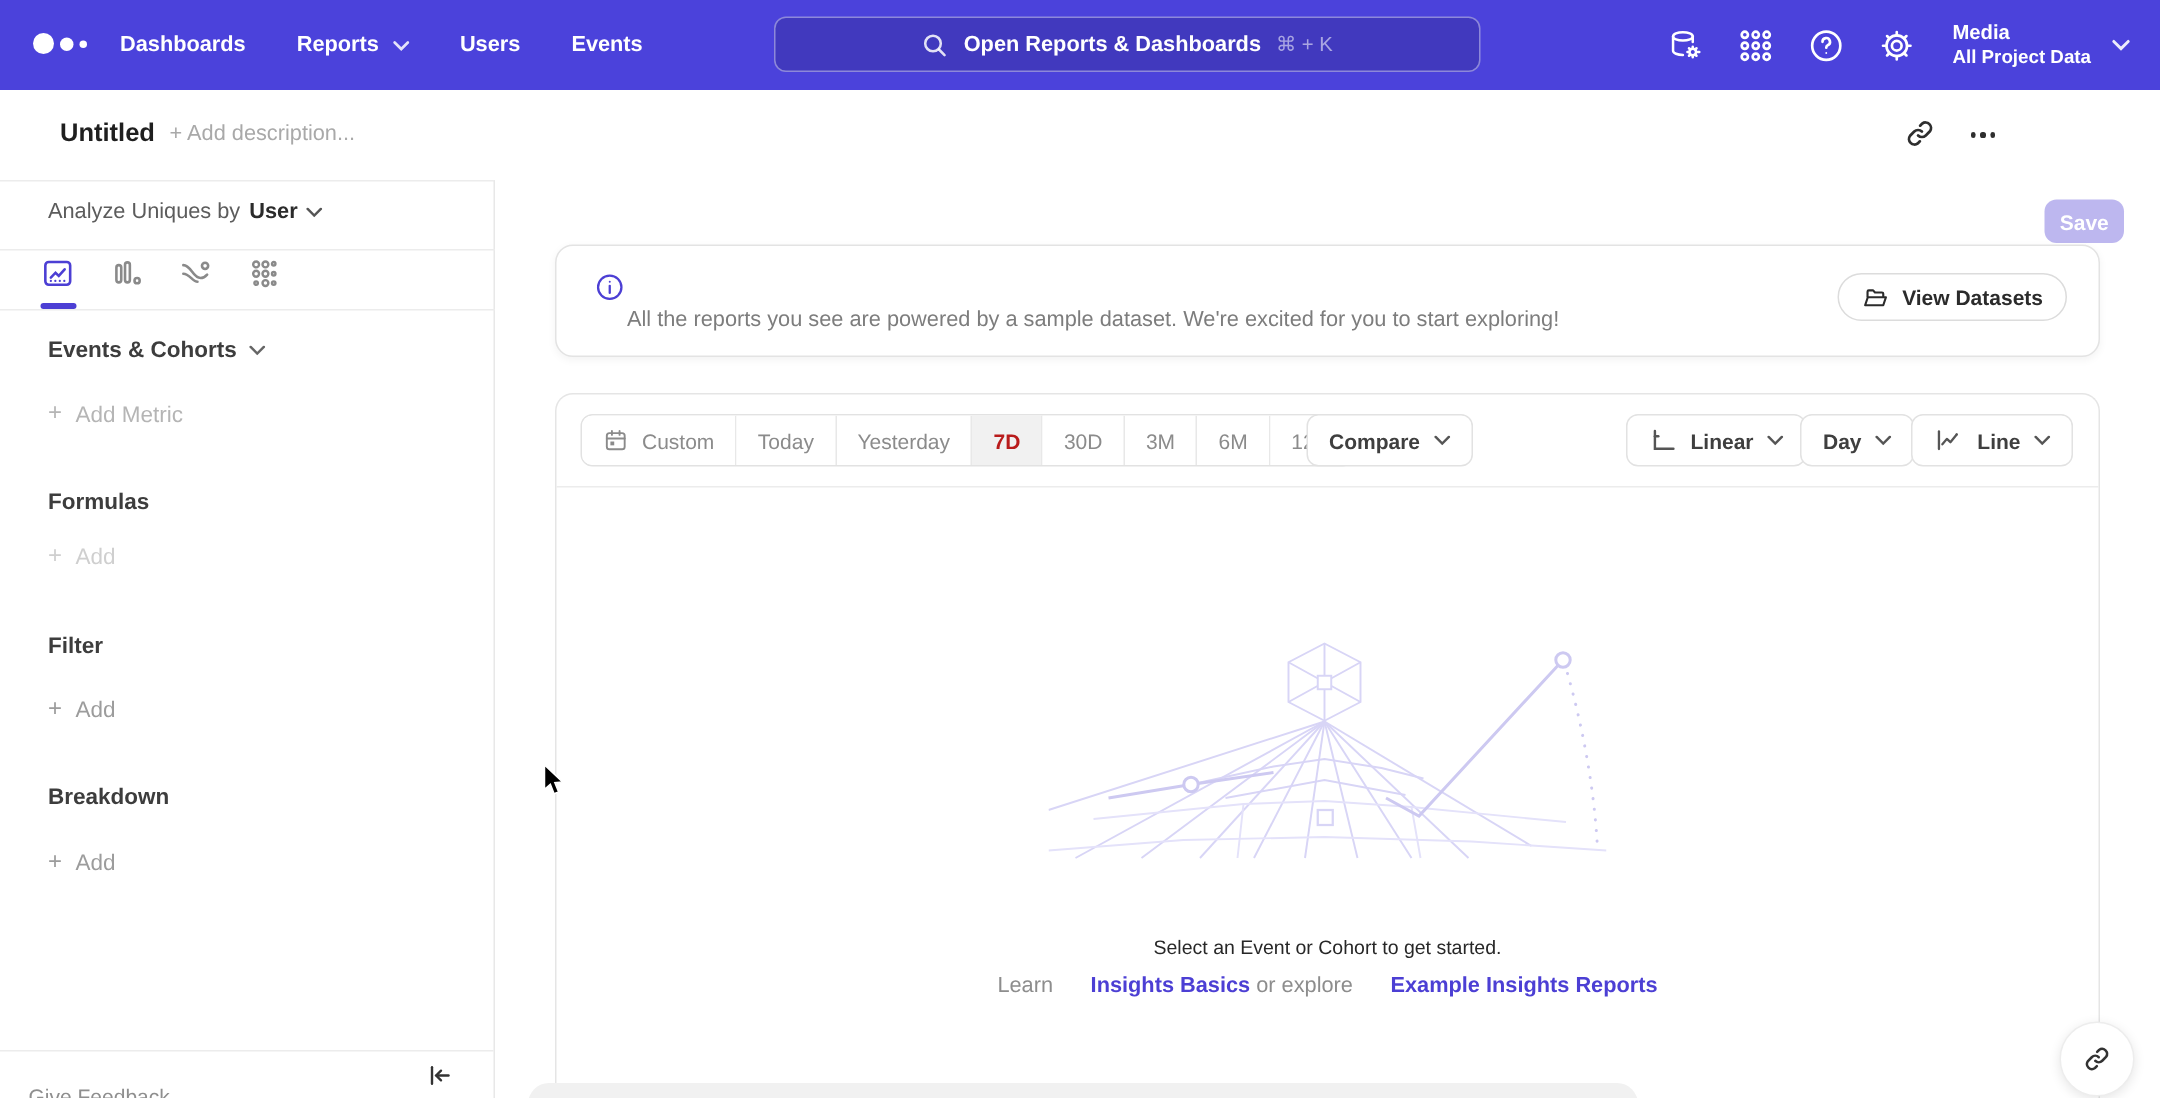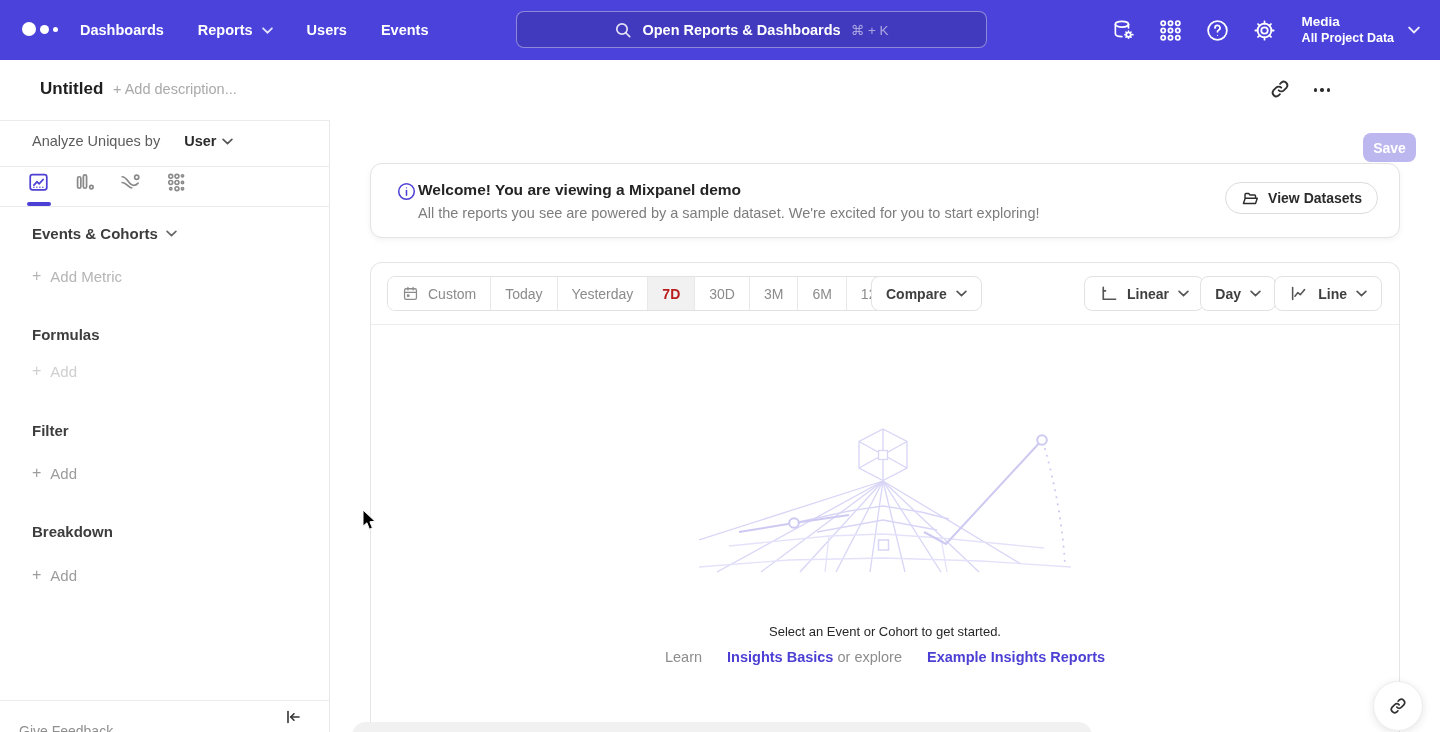--- a/index.html
+++ b/index.html
@@ -36,21 +36,21 @@
   .r-more { position:absolute; left:1310px; top:21px; width:24px; height:18px; display:flex; align-items:center; justify-content:center; gap:3px; cursor:pointer; }
   .r-more i { width:3.4px; height:3.4px; border-radius:50%; background:#2f2f2f; }
   .save-btn { position:absolute; left:1363px; top:73px; width:53px; height:29px; background:#bdb7ef; color:#fff;
     border:none; border-radius:8px; font-size:14px; font-weight:700; font-family:inherit; cursor:default; }
 
   
   .sidebar { position:absolute; left:0; top:120px; width:330px; height:612px; background:#fff;
     border-top:1px solid #ececec; border-right:1px solid #e8e8e8; }
   .sb-analyze { position:absolute; left:32px; top:12px; display:flex; align-items:center; gap:6px; font-size:14.5px; }
   .sb-analyze .pre { color:#5c5c5c; }
-  .sb-analyze .val { color:#2b2b2b; font-weight:700; margin-left:18px; display:flex; align-items:center; gap:6px; cursor:pointer; }
+  .sb-analyze .val { color:#2b2b2b; font-weight:700; margin-left:0; display:flex; align-items:center; gap:6px; cursor:pointer; }
   .sb-divider { position:absolute; left:0; width:330px; border-top:1px solid #ececec; }
   .sb-tabs { position:absolute; left:27px; top:50px; display:flex; }
   .sb-tab { width:46px; height:32px; display:flex; align-items:flex-start; justify-content:flex-start; color:#8a8a8a; cursor:pointer; position:relative; }
   .sb-tab.sel { color:#4c3fd4; }
   .sb-tab.sel .underline { position:absolute; left:0px; top:31px; width:24px; height:3.5px; border-radius:2px; background:#4c3fd4; }
   .sb-h { position:absolute; left:32px; font-size:15px; font-weight:700; color:#3d3d3d; display:flex; align-items:center; gap:8px; }
   .sb-add { position:absolute; left:32px; font-size:15px; display:flex; align-items:center; gap:9px; cursor:pointer; }
   .sb-add .plus { font-size:16px; }
   .c-metric { color:#b5b5b5; }
   .c-light { color:#cfcfcf; }
@@ -305,21 +305,20 @@
   </div>
 
   <div class="banner">
     <span class="banner-info">
       <svg width="19" height="19" viewBox="0 0 20 20" fill="none" stroke="currentColor" stroke-width="1.6">
           <circle cx="10" cy="10" r="8.2"></circle>
           <path d="M10 9v5" stroke-linecap="round"></path>
           <circle cx="10" cy="6.1" r="0.7" fill="currentColor" stroke="none"></circle>
         </svg>
     </span>
-    <span class="banner-title">Welcome! You are viewing a Mixpanel demo</span>
     <span class="banner-sub">All the reports you see are powered by a sample dataset. We're excited for you to start exploring!</span>
     <button class="view-datasets">
       <svg width="18" height="16" viewBox="0 0 20 18" fill="none" stroke="#2b2b2b" stroke-width="1.6" stroke-linejoin="round">
         <path d="M4.4 9.2V5c0-.6.4-1 1-1h3.2L10 5.6h5.2c.6 0 1 .4 1 1v2.6"></path>
         <path d="M2.6 15.2l2-6h13.6l-2 6z"></path>
       </svg>
       <span>View Datasets</span>
     </button>
   </div>
 

